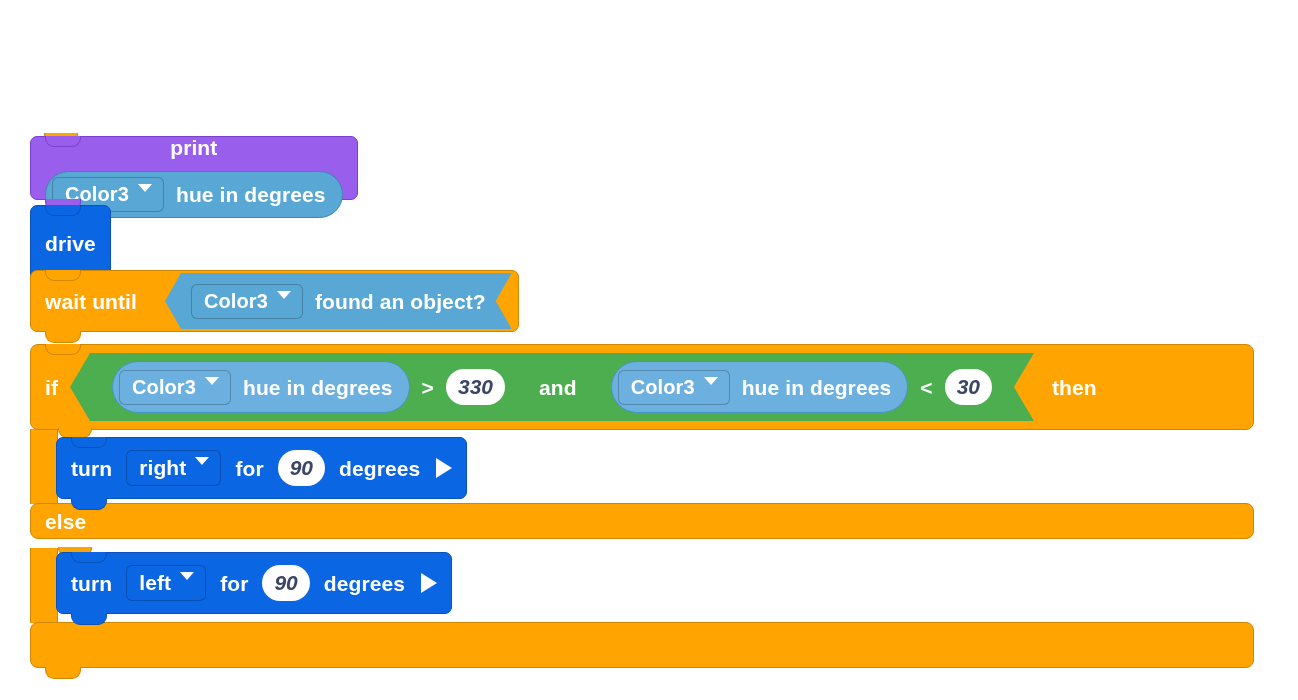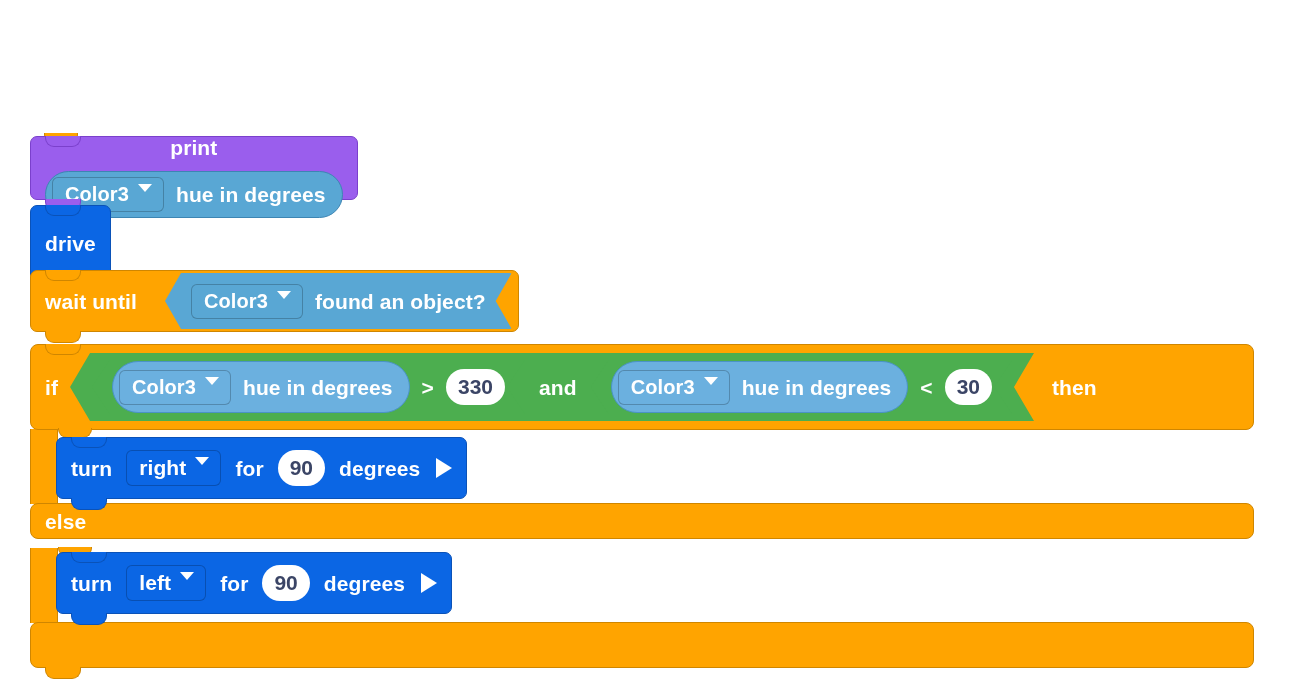--- a/index.html
+++ b/index.html
@@ -130,20 +130,21 @@
     align-items: center;
     justify-content: center;
     min-width: 46px;
     height: 36px;
     padding: 12px 12px;
     background: #ffffff;
     border-radius: 20px;
     color: #3b4566;
     font-size: 21px;
     font-weight: bold;
+    font-style: italic;
   }
 
   
   .rep {
     display: inline-flex;
     align-items: center;
     gap: 12px;
     background: #59A7D4;
     border: 1.5px solid #3d85b3;
     border-radius: 26px;

